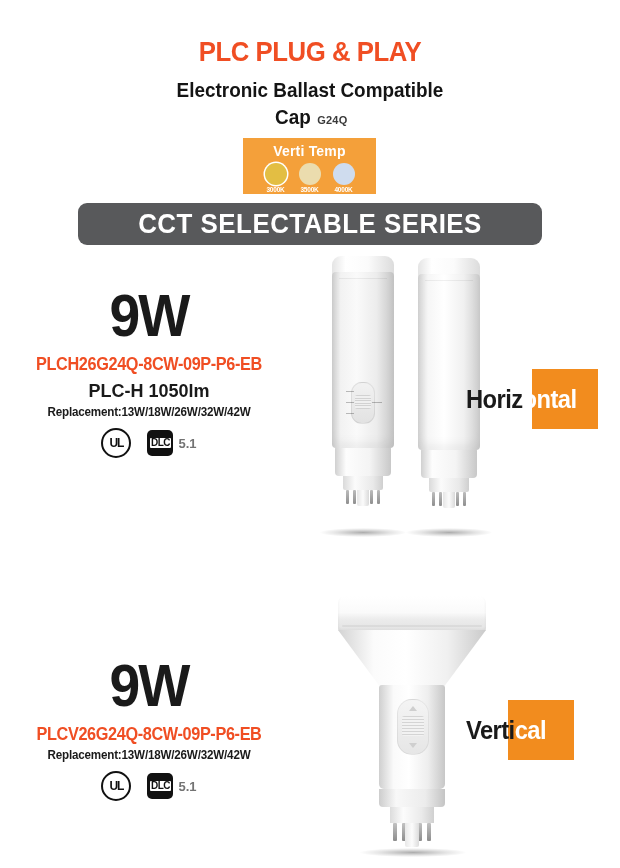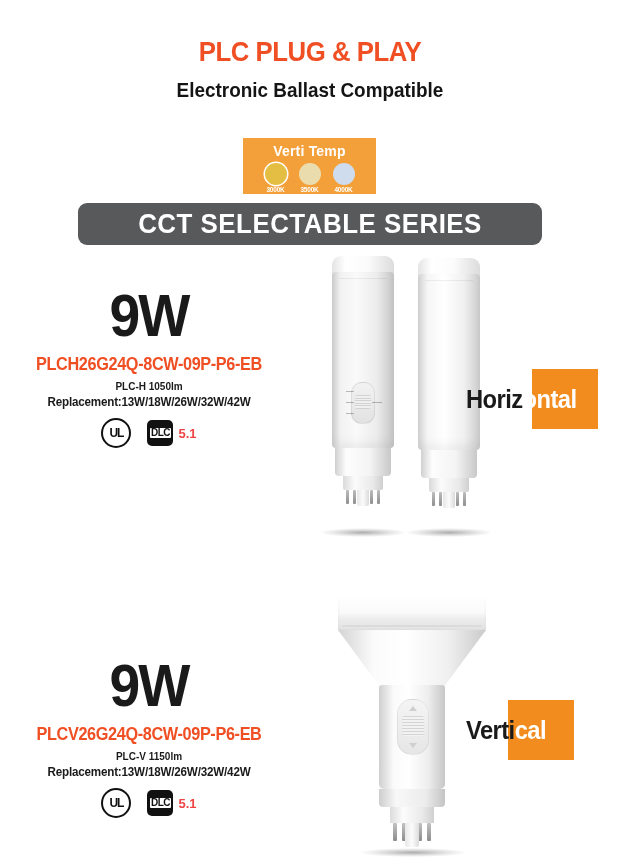--- a/index.html
+++ b/index.html
@@ -98,21 +98,21 @@
     transform: scaleX(0.92); transform-origin: center;
   }
   .sku {
     margin-top: 8px;
     font-size: 17.5px; font-weight: bold; color: #F04E23;
     letter-spacing: -0.4px;
     transform: scaleX(0.93); transform-origin: center;
   }
   .lumen {
     margin-top: 6px;
-    font-size: 10px; font-weight: bold; color: #1a1a1a;
+    font-size: 18px; font-weight: bold; color: #1a1a1a;
     letter-spacing: 0px;
   }
   .replacement {
     margin-top: 3px;
     font-size: 12px; font-weight: bold; color: #1a1a1a;
     letter-spacing: -0.2px;
     transform: scaleX(0.97); transform-origin: center;
   }
 
   
@@ -135,21 +135,21 @@
     border-radius: 5px; position: relative;
     display: flex; align-items: center; justify-content: center;
   }
   .dlc-mark .dlc-inner {
     font-size: 10px; font-weight: bold; color: #ffffff;
     letter-spacing: -0.6px; line-height: 1;
     background: #ffffff; color: #111;
     padding: 0 1px; border-radius: 1px;
   }
   .dlc-ver {
-    font-size: 13px; font-weight: bold; color: #ef4444;
+    font-size: 13px; font-weight: bold; color: #737373;
   }
 
   
   .orient {
     position: absolute; height: 60px;
     display: flex; align-items: center;
   }
   .orient-h { top: 369px; left: 466px; }
   .orient-v { top: 700px; left: 466px; }
   .orient-square {
@@ -334,20 +334,24 @@
     border-radius: 0 0 2px 2px;
   }
 </style>
 </head>
 <body>
 
 <div class="page">
 
   <div class="title-main">PLC PLUG &amp; PLAY</div>
   <div class="title-sub">Electronic Ballast Compatible</div>
+  <div class="title-cap-row">
+    <span class="title-cap">Cap</span>
+    <span class="title-cap-code">G24Q</span>
+  </div>
 
   <div class="cct-badge">
     <div class="cct-badge-title">Verti Temp</div>
     <div class="swatch-row">
       <div class="swatch-cell">
         <span class="swatch sel" style="background:#E3BE43"></span>
         <span class="swatch-label">3000K</span>
       </div>
       <div class="swatch-cell">
         <span class="swatch" style="background:#EBDCAE"></span>
@@ -425,21 +429,20 @@
     <div class="orient-square"></div>
     <div class="orient-text">
       <span class="dark">Horiz</span><span class="light">ontal</span>
     </div>
   </div>
 
 
   <div class="info-block info-v">
     <div class="watt">9W</div>
     <div class="sku">PLCV26G24Q-8CW-09P-P6-EB</div>
-    <div class="lumen">PLC-V  1150lm</div>
     <div class="replacement">Replacement:13W/18W/26W/32W/42W</div>
     <div class="certs">
       <div class="ul-mark">
         <span>UL</span>
       </div>
       <div class="dlc-group">
         <div class="dlc-mark">
           <span class="dlc-inner">DLC</span>
         </div>
         <span class="dlc-ver">5.1</span>

